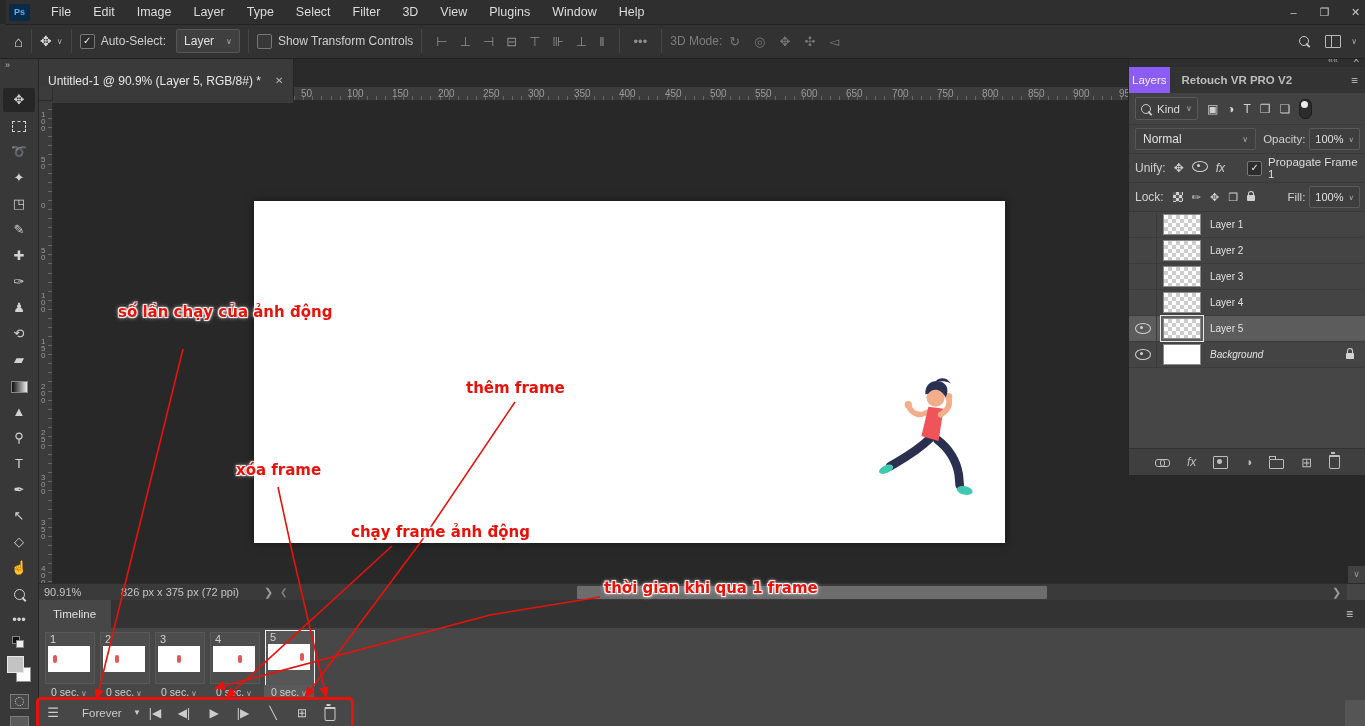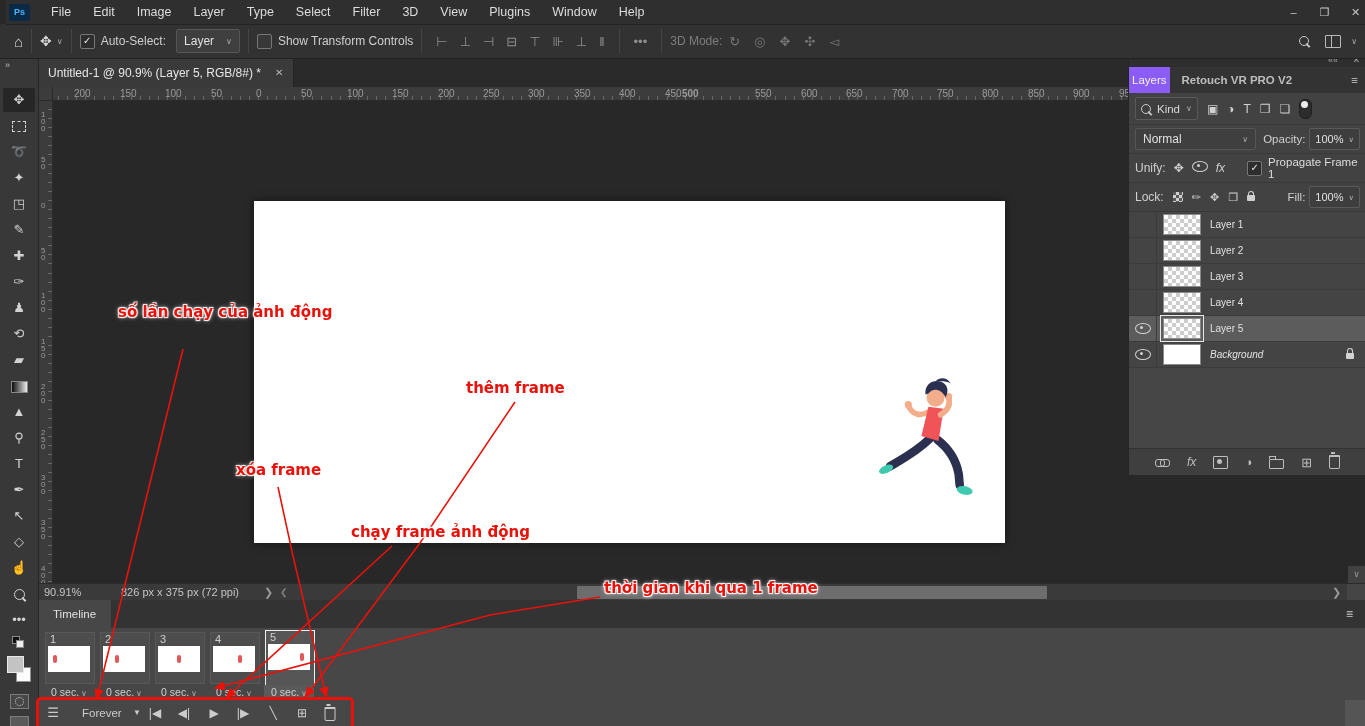--- a/index.html
+++ b/index.html
@@ -29,21 +29,21 @@
 .dd .arr{margin-left:12px;font-size:8px;color:#aaa}
 .opt-ic{font-size:13px;color:#8f8f8f;margin:0 6px}
 .m3-ic{font-size:13px;color:#787878;margin:0 7px}
 .gi-search{width:8px;height:8px;border:1.5px solid #c9c9c9;border-radius:50%;position:relative;display:inline-block}
 .gi-search::after{content:'';position:absolute;width:1.6px;height:5px;background:#c9c9c9;left:7px;top:6px;transform:rotate(-45deg)}
 .ws-ic{width:14px;height:11px;border:1.3px solid #b9b9b9;border-radius:1px;position:relative;display:inline-block}
 .ws-ic::after{content:'';position:absolute;left:2px;top:0;bottom:0;width:2.5px;border-right:1.3px solid #b9b9b9}
 
 
 #tabbar{position:absolute;left:38px;top:58px;width:1327px;height:29px;background:#2a2a2a;z-index:10}
-#doctab{display:inline-flex;align-items:center;height:29px;background:#3a3a3a;padding:0 10px;
+#doctab{display:inline-flex;align-items:center;height:29px;background:#3a3a3a;padding:8px 10px;
         font-size:12px;color:#e6e6e6;border-right:1px solid #242424}
 #doctab .x{margin-left:14px;color:#b5b5b5;font-size:10px}
 
 
 #rulerh{position:absolute;left:38px;top:87px;width:1327px;height:13px;background:#3c3c3c;
         border-bottom:1px solid #2a2a2a;z-index:9;overflow:hidden}
 #rulerh::before{content:'';position:absolute;left:2px;right:0;bottom:0;height:4px;
   background:repeating-linear-gradient(to right,#666 0 1px,transparent 1px 9.08px)}
 .rh{position:absolute;bottom:1px;font-size:10px;color:#9a9a9a}
 #rulerv{position:absolute;left:38px;top:100px;width:14px;height:483px;background:#3c3c3c;
@@ -257,21 +257,21 @@
       <span class="rh" style="left: 218px;">0</span>
       <span class="rh" style="left: 263px;">50</span>
       <span class="rh" style="left: 309px;">100</span>
       <span class="rh" style="left: 354px;">150</span>
       <span class="rh" style="left: 400px;">200</span>
       <span class="rh" style="left: 445px;">250</span>
       <span class="rh" style="left: 490px;">300</span>
       <span class="rh" style="left: 536px;">350</span>
       <span class="rh" style="left: 581px;">400</span>
       <span class="rh" style="left: 627px;">450</span>
-      <span class="rh" style="left: 644px; font-weight: bold;">500</span>
+      <span class="rh" style="left: 672px;">500</span>
       <span class="rh" style="left: 717px;">550</span>
       <span class="rh" style="left: 763px;">600</span>
       <span class="rh" style="left: 808px;">650</span>
       <span class="rh" style="left: 854px;">700</span>
       <span class="rh" style="left: 899px;">750</span>
       <span class="rh" style="left: 944px;">800</span>
       <span class="rh" style="left: 990px;">850</span>
       <span class="rh" style="left: 1035px;">900</span>
       <span class="rh" style="left: 1081px;">950</span>
     </div>

